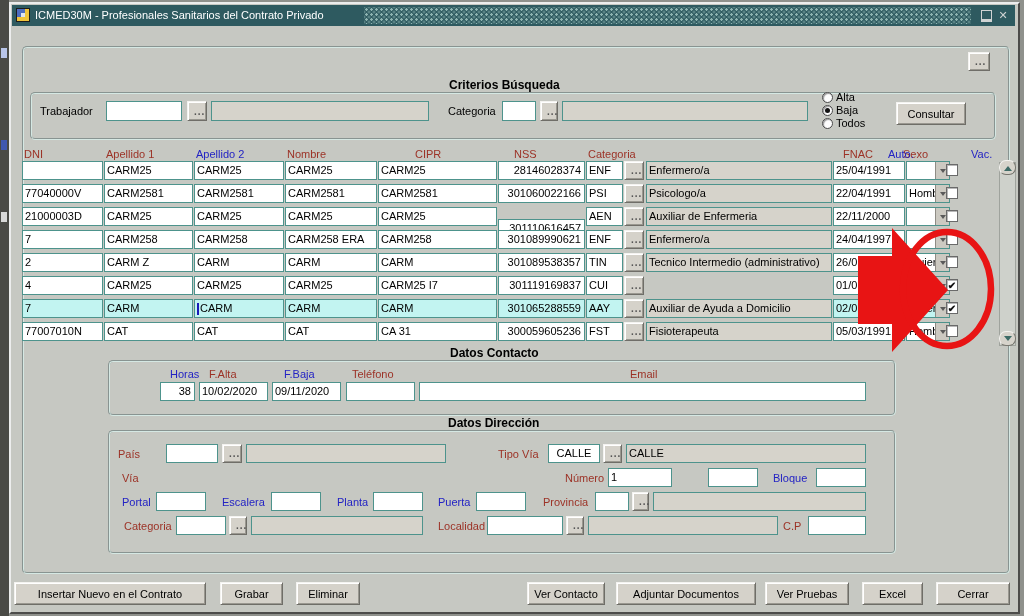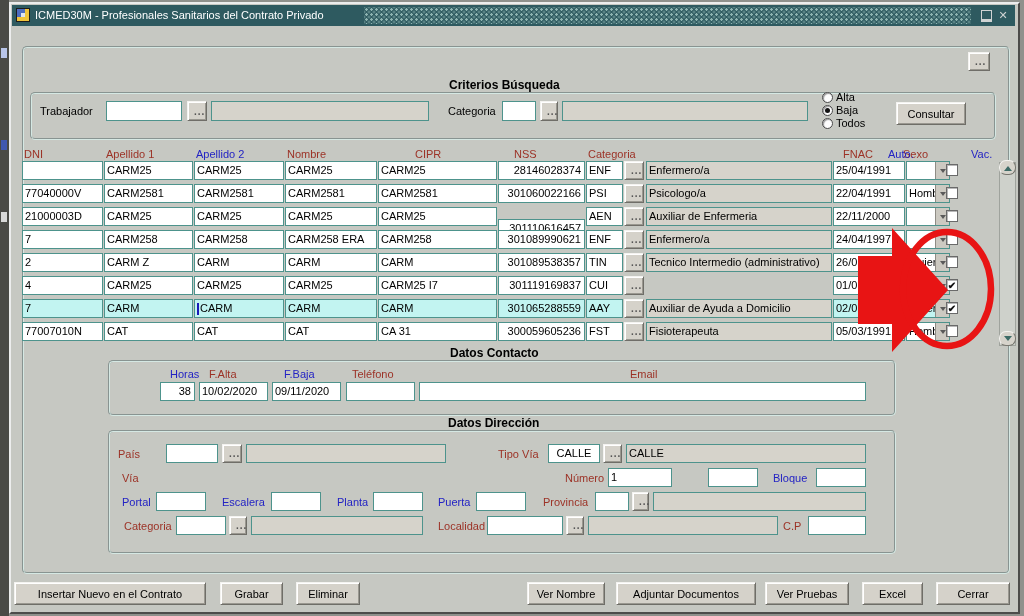--- a/index.html
+++ b/index.html
@@ -299,21 +299,21 @@
   <div class="abs lbl lr" style="left:427px;top:516px;">Localidad</div>
   <div class="abs fld" style="left:476px;top:512px;width:76px;"></div>
   <button class="abs btn mini" style="left:555px;top:512px;width:18px;">...</button>
   <div class="abs fld gray" style="left:577px;top:512px;width:190px;"></div>
   <div class="abs lbl lr" style="left:772px;top:516px;">C.P</div>
   <div class="abs fld" style="left:797px;top:512px;width:58px;"></div>
 
   <button class="abs btn" style="left:3px;top:578px;width:192px;height:23px;">Insertar Nuevo en el Contrato</button>
   <button class="abs btn" style="left:209px;top:578px;width:63px;height:23px;">Grabar</button>
   <button class="abs btn" style="left:285px;top:578px;width:64px;height:23px;">Eliminar</button>
-  <button class="abs btn" style="left:516px;top:578px;width:78px;height:23px;">Ver Nombre</button>
+  <button class="abs btn" style="left:516px;top:578px;width:78px;height:23px;">Ver Contacto</button>
   <button class="abs btn" style="left:605px;top:578px;width:140px;height:23px;">Adjuntar Documentos</button>
   <button class="abs btn" style="left:754px;top:578px;width:84px;height:23px;">Ver Pruebas</button>
   <button class="abs btn" style="left:851px;top:578px;width:61px;height:23px;">Excel</button>
   <button class="abs btn" style="left:925px;top:578px;width:74px;height:23px;">Cerrar</button>
 </div>
 
 <svg class="overlay" viewBox="0 0 1024 616">
   <polygon id="anno-arrow" points="858,256 892,256 892,228 948,290 892,352 892,324 858,324" fill="#e81414"></polygon>
   <ellipse id="anno-circle" cx="947" cy="289" rx="44" ry="57" fill="none" stroke-width="6.5" stroke="#e81414"></ellipse>
 </svg>

